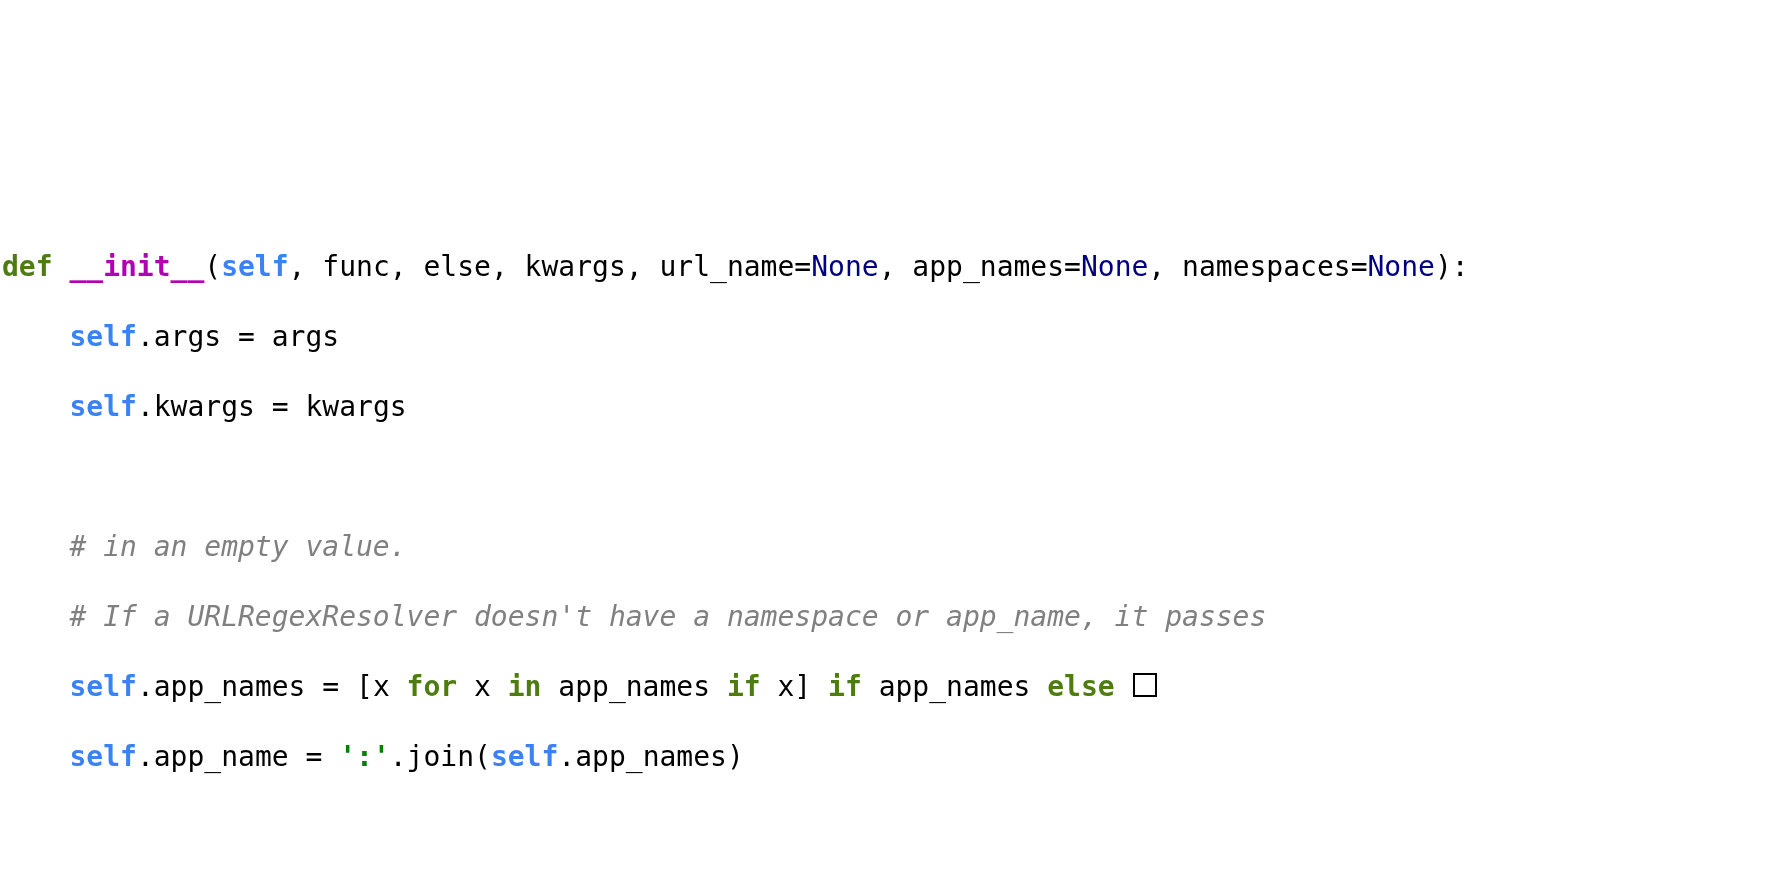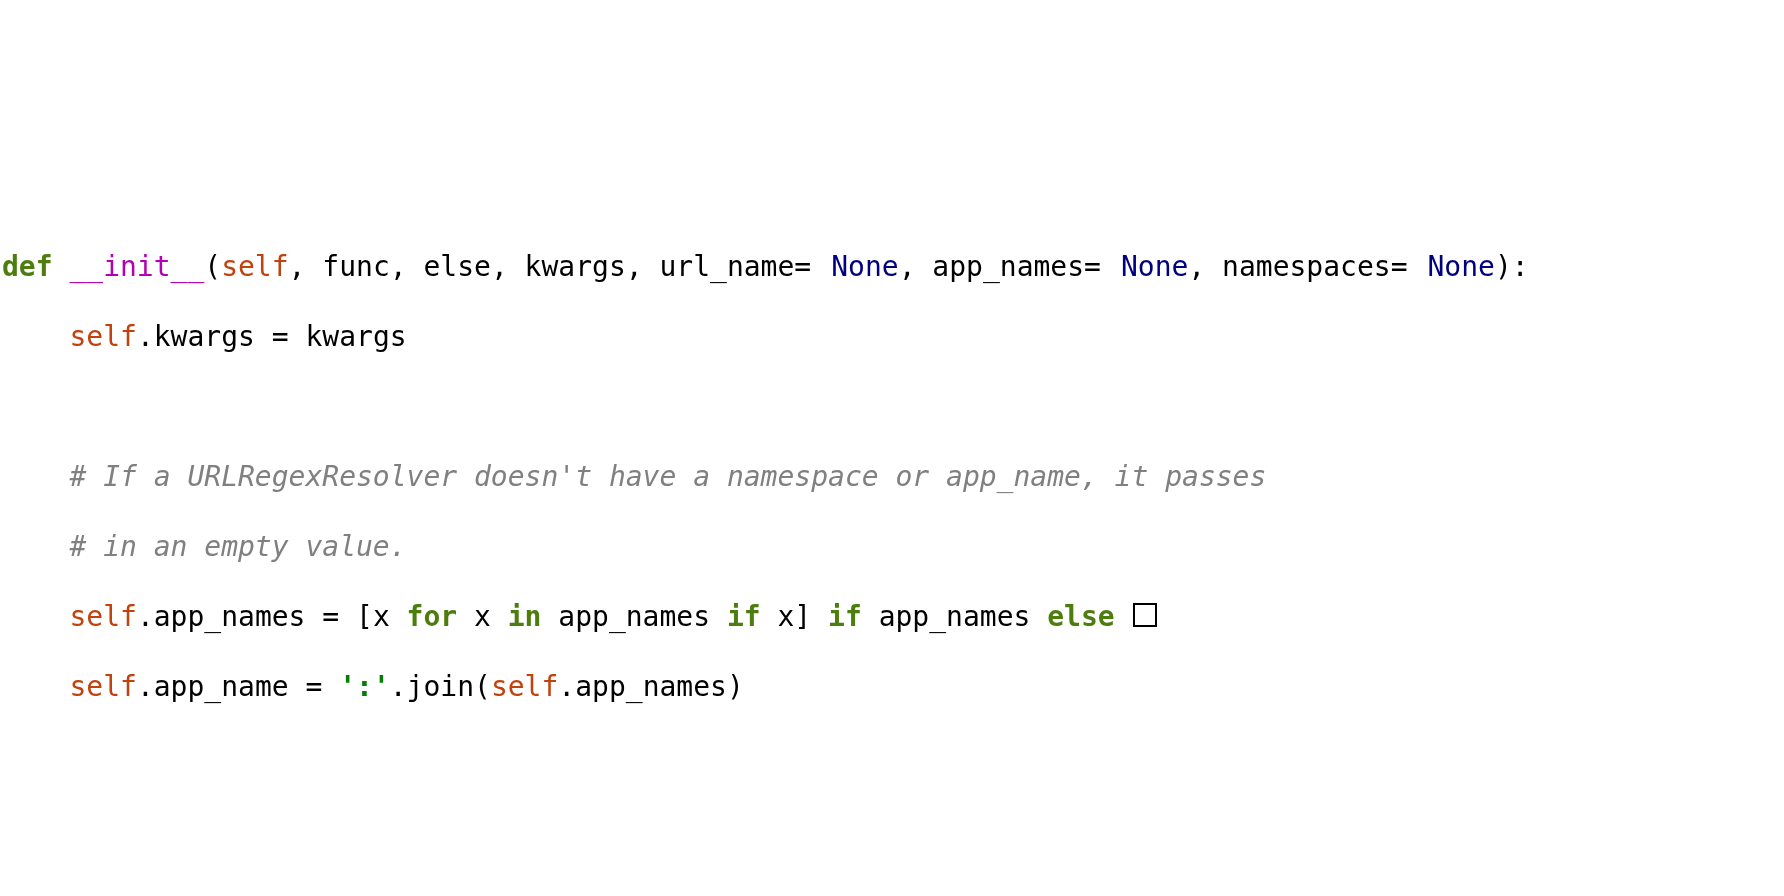--- a/index.html
+++ b/index.html
@@ -16,46 +16,47 @@
   .editor {
     position: relative;
     padding: 4px 0 0 2px;
   }
   .line {
     display: block;
     min-height: 35px;
   }
   
   .kw   { color: #4d7c0f; font-weight: bold; }   
-  .fnname { color: #b200b2; }                    
-  .self { color: #c2410c; }
-  .defval { color: #000080; margin-left: 20px; }                    
+  .fnname { color: #b200b2; font-weight: bold; }                    
+  .self { color: #3b82f6; font-weight: bold; }
+  .defval { color: #000080; }                    
   .str  { color: #008000; font-weight: bold; }   
   .cmt  { color: #808080; font-style: italic; }
   .box-glyph {
     display: inline-block;
     width: 20px;
     height: 20px;
     border: 2px solid #000;
     vertical-align: -1px;
     margin: 0 1px;
   }
 </style>
 </head>
 <body>
 
 
 
 <div class="editor">
 
 <span class="line"><span class="kw">def</span><span> </span><span class="fnname">__init__</span><span>(</span><span class="self">self</span><span>, func, else, kwargs, url_name=</span><span class="defval">None</span><span>, app_names=</span><span class="defval">None</span><span>, namespaces=</span><span class="defval">None</span><span>):</span></span>
+<span class="line"><span>    </span><span class="self">self</span><span>.args = args</span></span>
 <span class="line"><span>    </span><span class="self">self</span><span>.kwargs = kwargs</span></span>
 <span class="line"> </span>
+<span class="line"><span>    </span><span class="cmt"># in an empty value.</span></span>
 <span class="line"><span>    </span><span class="cmt"># If a URLRegexResolver doesn't have a namespace or app_name, it passes</span></span>
-<span class="line"><span>    </span><span class="cmt"># in an empty value.</span></span>
 <span class="line"><span>    </span><span class="self">self</span><span>.app_names = [x </span><span class="kw">for</span><span> x </span><span class="kw">in</span><span> app_names </span><span class="kw">if</span><span> x] </span><span class="kw">if</span><span> app_names </span><span class="kw">else</span><span> </span><span class="box-glyph" title="[]"></span></span>
 <span class="line"><span>    </span><span class="self">self</span><span>.app_name = </span><span class="str">':'</span><span>.join(</span><span class="self">self</span><span>.app_names)</span></span>
 
 
 
 
 
 
 
 

